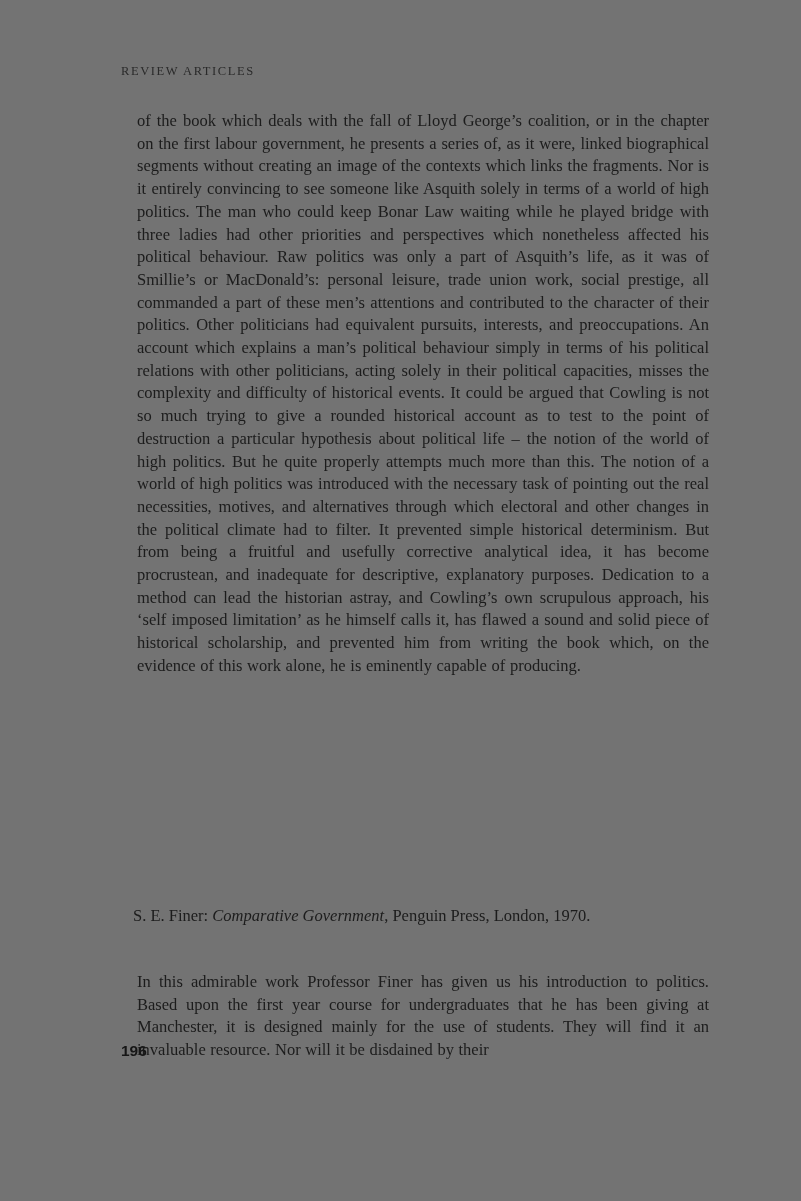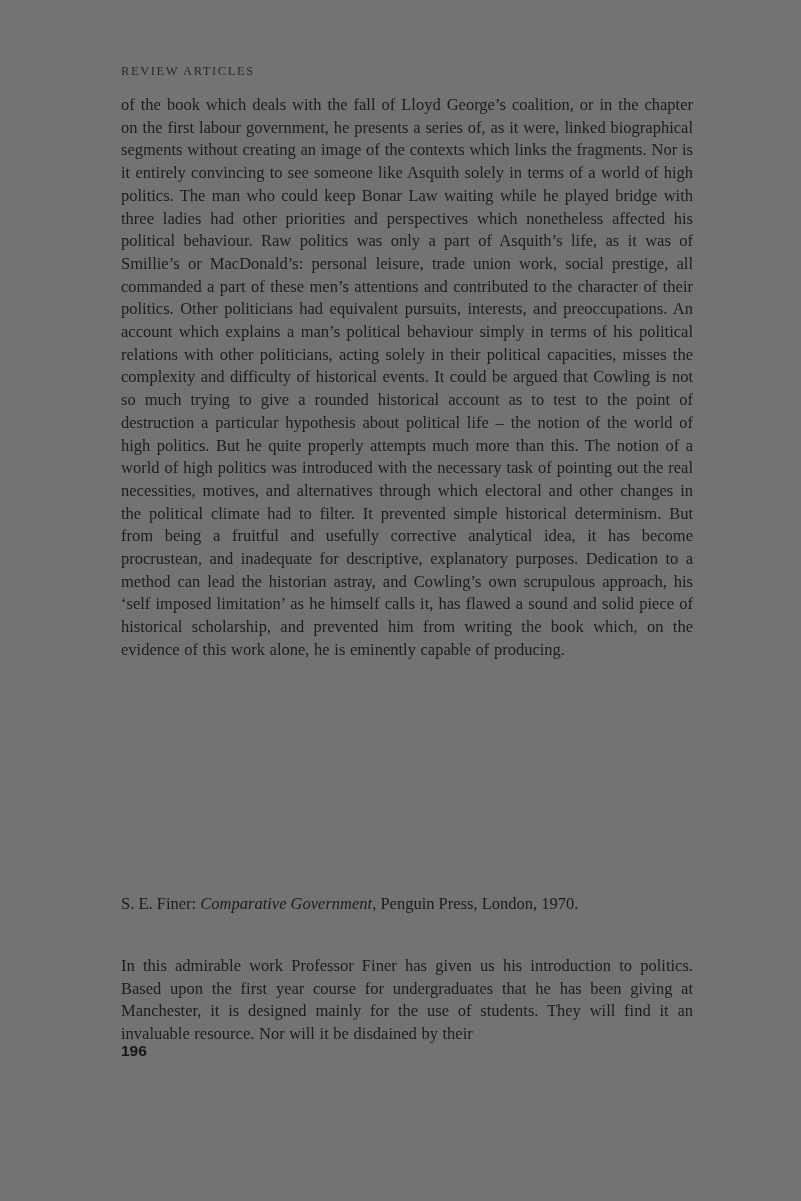--- a/index.html
+++ b/index.html
@@ -26,21 +26,21 @@
     color: #2a2a2a;
     font-family: "Liberation Serif", serif;
   }
   .body-text {
     position: absolute;
     left: 121px;
     width: 572px;
     text-align: justify;
     font-size: 16.5px;
     line-height: 22.7px;
-    margin: 0;
+    margin: 16px;
     word-spacing: 0.5px;
   }
   .para1 {
     top: 94px;
   }
   .section-heading {
     position: absolute;
     top: 840px;
     left: 121px;
     width: 580px;
@@ -52,21 +52,21 @@
     color: #161616;
   }
   .section-heading .author {
     font-style: italic;
   }
   .citation {
     position: absolute;
     top: 893px;
     left: 121px;
     width: 580px;
-    margin: 0;
+    margin: 12px;
     font-size: 16.5px;
     line-height: 22px;
     font-family: Liberation Serif, serif;
   }
   .citation .work {
     font-style: italic;
   }
   .para2 {
     top: 955px;
   }

